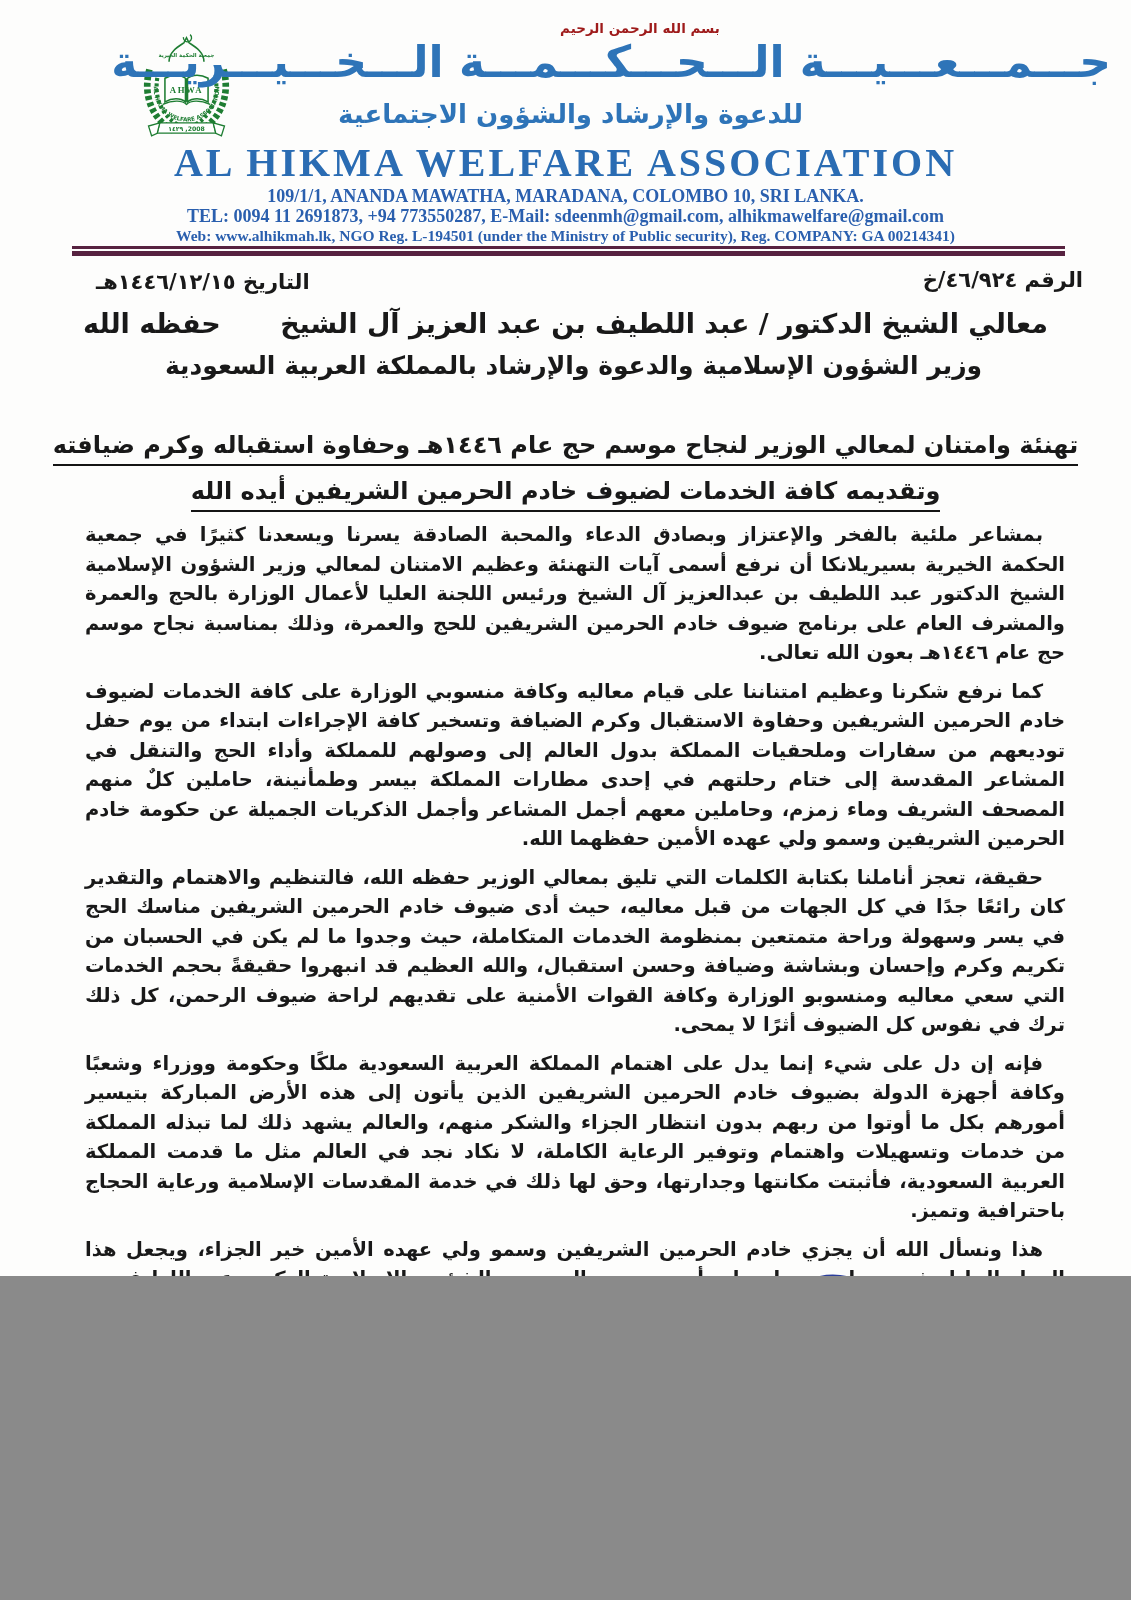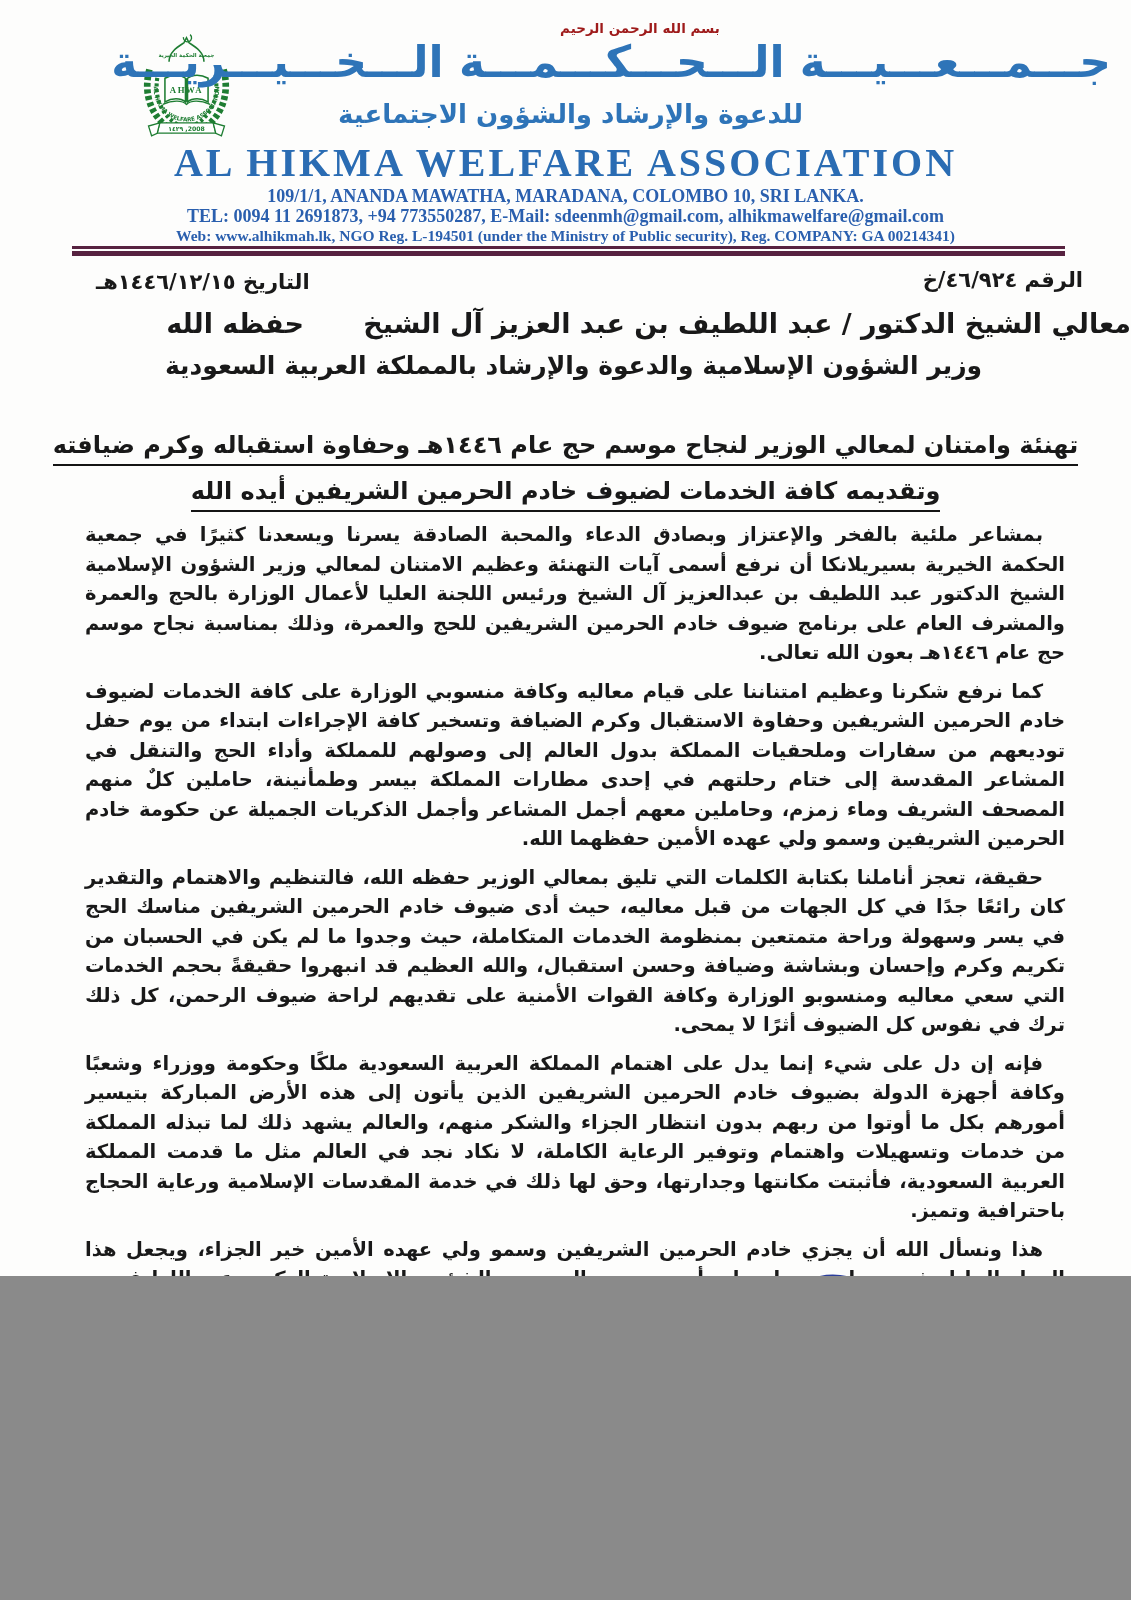--- a/index.html
+++ b/index.html
@@ -44,21 +44,21 @@
     font-family:"Liberation Serif","DejaVu Serif",serif; font-weight:bold;
     font-size:15.5px; color:var(--contact-blue,#2a5fae);
   }
   .rule{ left:72px; right:66px; top:246px; }
   .rule-thin{ height:2.5px; background:var(--rule-maroon,#572240); margin-bottom:2px; }
   .rule-thick{ height:5px; background:var(--rule-maroon,#572240); }
   
   .ref-number{ right:48px; top:268px; font-size:21px; font-weight:bold; direction:rtl; }
   .ref-date{ left:96px; top:270px; font-size:21px; font-weight:bold; direction:rtl; }
   
-  .recipient1{ left:0; top:308px; width:100%; font-size:27px; font-weight:bold; direction:rtl; }
+  .recipient1{ left:0; top:308px; width:100%; text-align:center; font-size:27px; font-weight:bold; direction:rtl; }
   .recipient2{ left:8px; top:351px; width:100%; text-align:center; font-size:25px; font-weight:bold; direction:rtl; }
   .greeting  { left:0; top:391px; width:100%; text-align:center; font-size:24px; font-weight:bold; direction:rtl; }
   
   .subject1{ left:0; top:431px; width:100%; text-align:center; font-size:24px; font-weight:bold; direction:rtl; }
   .subject2{ left:0; top:477px; width:100%; text-align:center; font-size:24px; font-weight:bold; direction:rtl; }
   .underlined{ border-bottom:2.5px solid #141414; padding-bottom:5px; }
   
   .letter-body{
     left:85px; right:66px; top:520px; direction:rtl;
     font-size:19.5px; font-weight:bold; line-height:29.5px;

